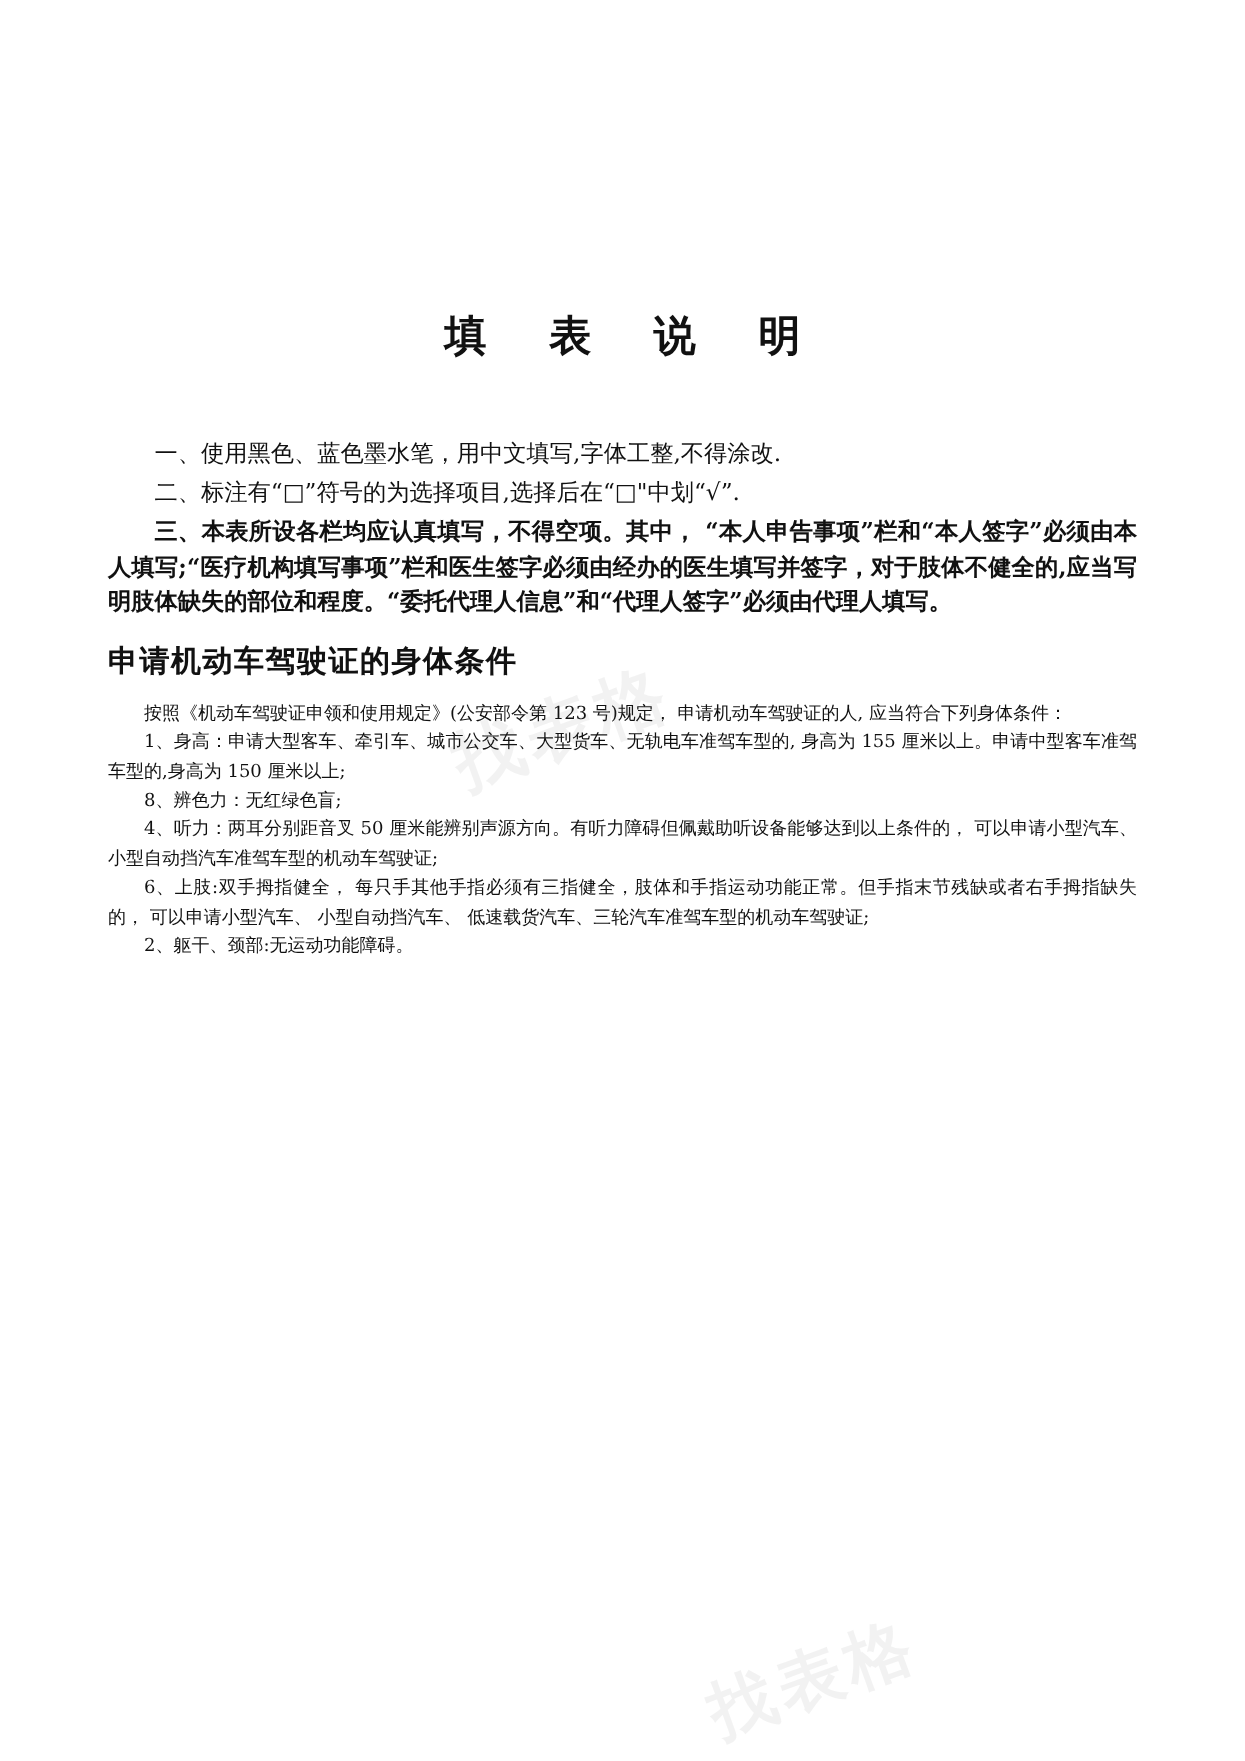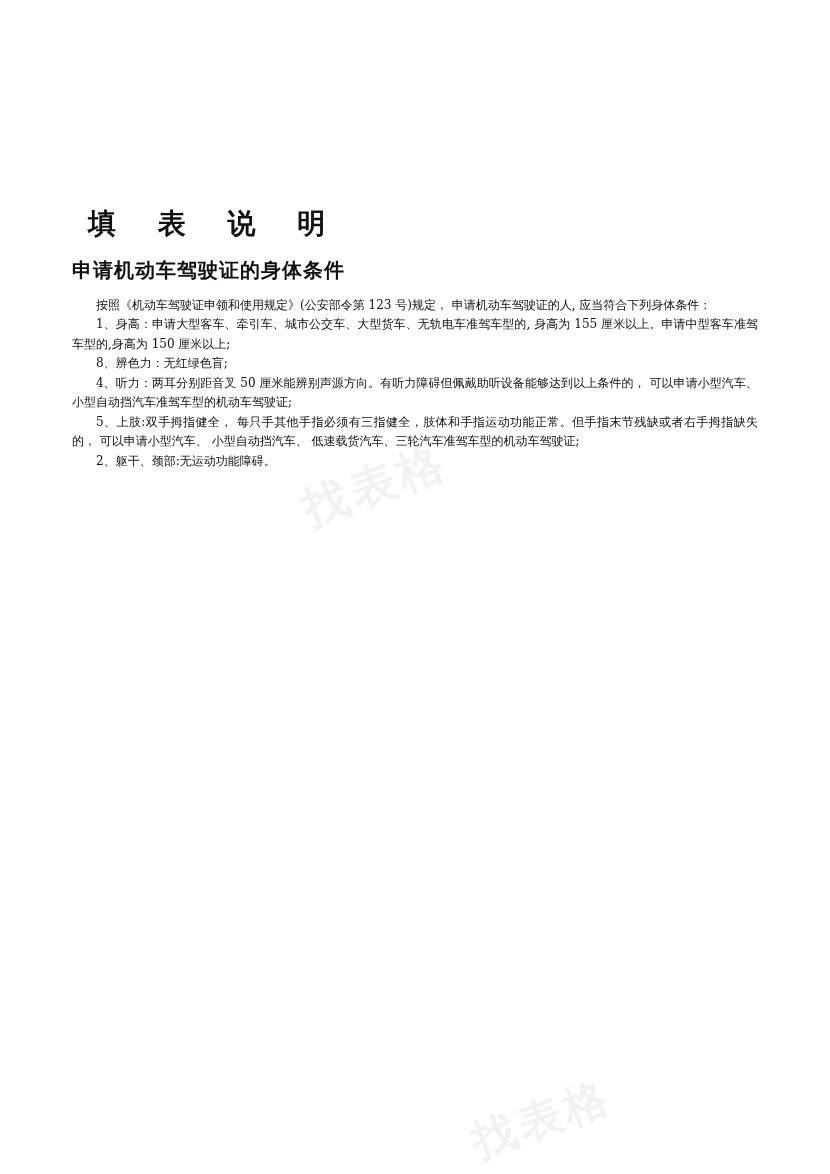--- a/index.html
+++ b/index.html
@@ -39,20 +39,21 @@
     transform: rotate(-20deg);
   }
   .wm2 {
     left: 470px;
     top: 1090px;
     font-size: 44px;
     letter-spacing: 4px;
     transform: rotate(-20deg);
   }
   .doc-title {
+    text-align: center;
     font-size: 28px;
     font-weight: bold;
     letter-spacing: 16px;
     margin: 0;
     padding-top: 205px;
     padding-left: 16px;
     font-family: "DejaVu Serif", "Liberation Serif", serif;
   }
   .section-1 {
     margin-top: 48px;
@@ -90,25 +91,30 @@
 </head>
 <body>
 
 <div class="page">
 
   <div class="watermark wm1">找表格</div>
   <div class="watermark wm2">找表格</div>
 
   <h1 class="doc-title">填 表 说 明</h1>
 
+  <div class="section-1">
+    <p class="para">一、使用黑色、蓝色墨水笔，用中文填写,字体工整,不得涂改.</p>
+    <p class="para">二、标注有“□”符号的为选择项目,选择后在“□"中划“√”.</p>
+    <p class="para bold">三、本表所设各栏均应认真填写，不得空项。其中， “本人申告事项”栏和“本人签字”必须由本人填写;“医疗机构填写事项”栏和医生签字必须由经办的医生填写并签字，对于肢体不健全的,应当写明肢体缺失的部位和程度。“委托代理人信息”和“代理人签字”必须由代理人填写。</p>
+  </div>
 
   <div class="sub-title">申请机动车驾驶证的身体条件</div>
 
   <div class="section-2">
     <p class="para first-of-body">按照《机动车驾驶证申领和使用规定》(公安部令第 123 号)规定， 申请机动车驾驶证的人, 应当符合下列身体条件：</p>
     <p class="para">1、身高：申请大型客车、牵引车、城市公交车、大型货车、无轨电车准驾车型的, 身高为 155 厘米以上。申请中型客车准驾车型的,身高为 150 厘米以上;</p>
     <p class="para">8、辨色力：无红绿色盲;</p>
     <p class="para">4、听力：两耳分别距音叉 50 厘米能辨别声源方向。有听力障碍但佩戴助听设备能够达到以上条件的， 可以申请小型汽车、小型自动挡汽车准驾车型的机动车驾驶证;</p>
-    <p class="para">5、上肢:双手拇指健全， 每只手其他手指必须有三指健全，肢体和手指运动功能正常。但手指末节残缺或者右手拇指缺失的， 可以申请小型汽车、 小型自动挡汽车、 低速载货汽车、三轮汽车准驾车型的机动车驾驶证;</p>
+    <p class="para">6、上肢:双手拇指健全， 每只手其他手指必须有三指健全，肢体和手指运动功能正常。但手指末节残缺或者右手拇指缺失的， 可以申请小型汽车、 小型自动挡汽车、 低速载货汽车、三轮汽车准驾车型的机动车驾驶证;</p>
     <p class="para">2、躯干、颈部:无运动功能障碍。</p>
   </div>
 
 </div>
 
 </body></html>

